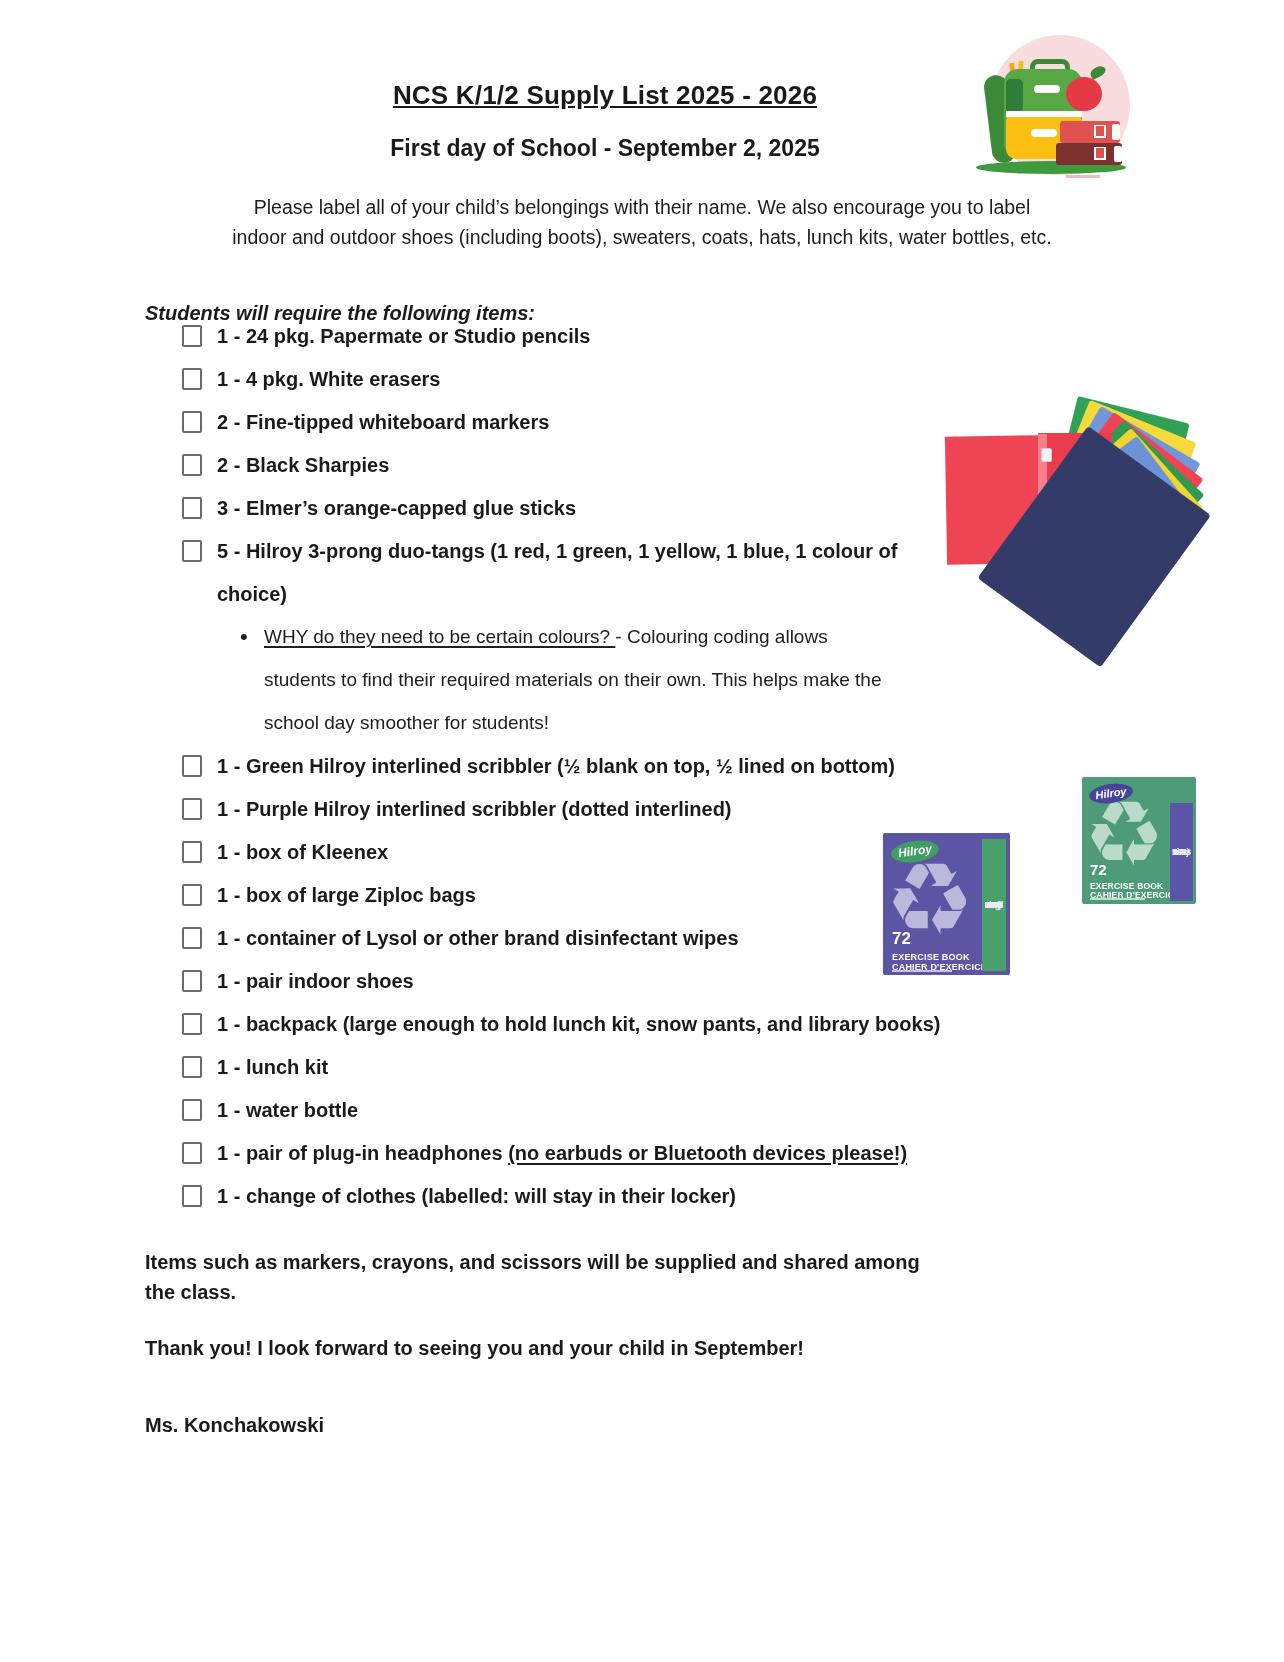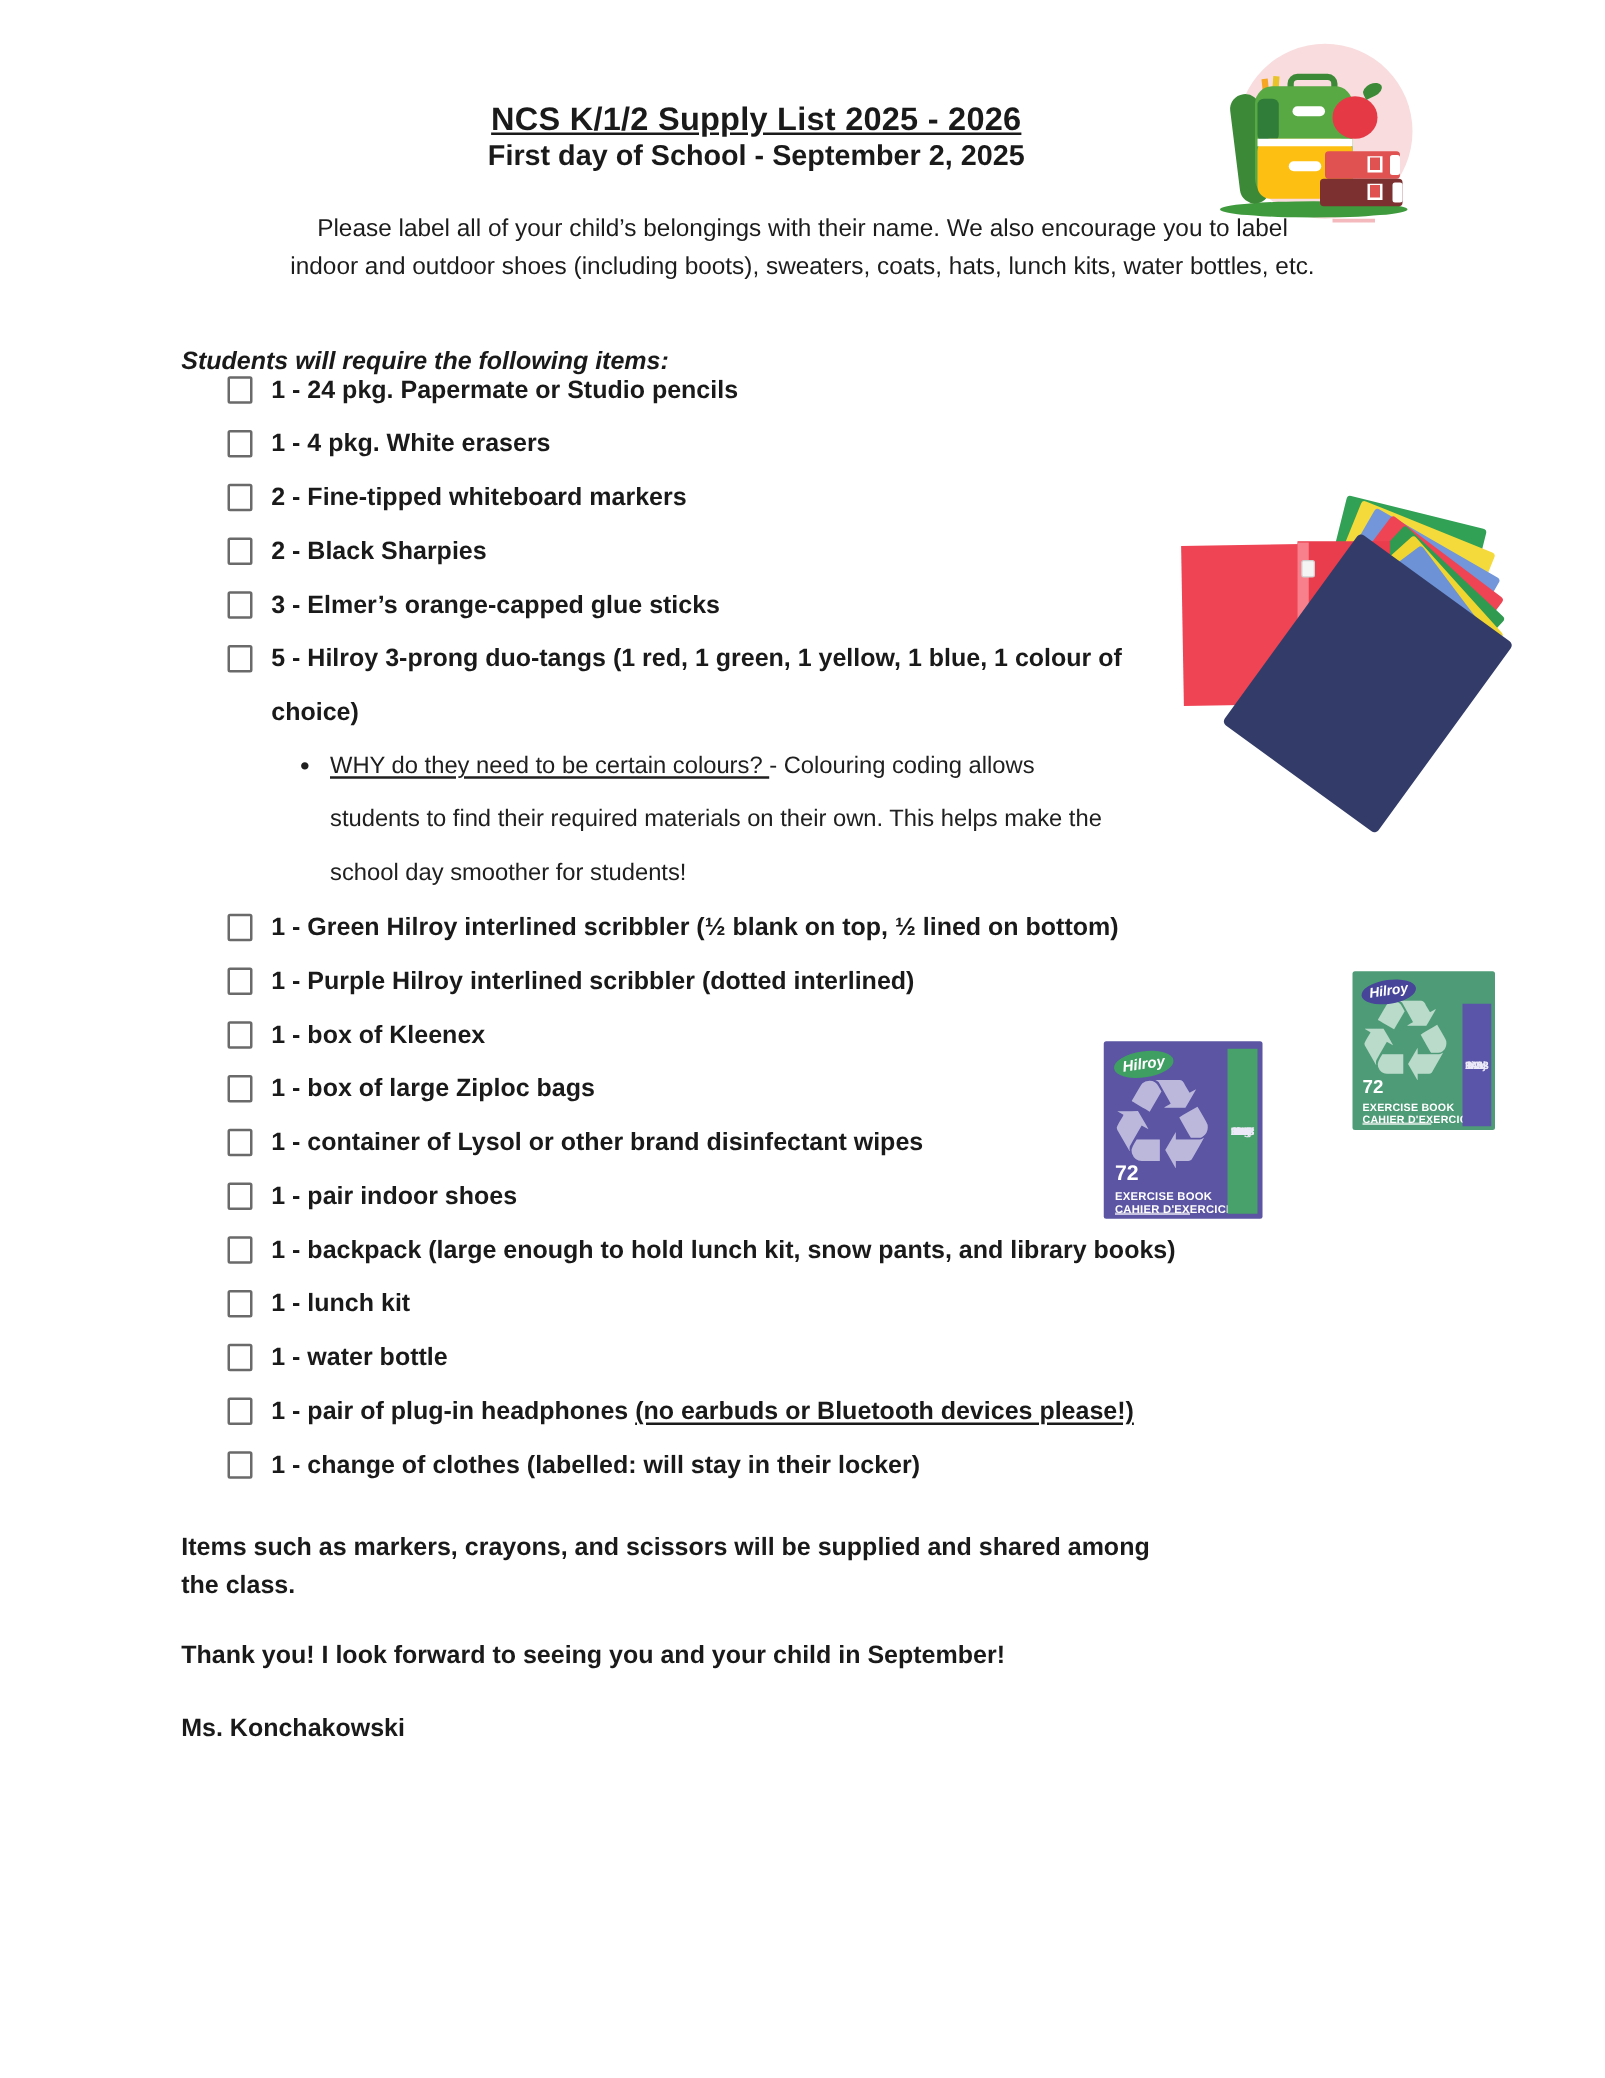--- a/index.html
+++ b/index.html
@@ -9,40 +9,40 @@
     width:1284px;height:1662px;
     background:#ffffff;
     font-family:"Liberation Sans","DejaVu Sans",sans-serif;
     color:#1a1a1a;
     overflow:hidden;
     margin:0 auto;
   }
   
   .header{padding-top:80px;width:1210px;text-align:center;}
   .title{font-size:26px;font-weight:700;letter-spacing:.2px;text-decoration:underline;}
-  .subtitle{font-size:23px;font-weight:700;margin-top:0;}
+  .subtitle{font-size:23px;font-weight:700;margin-top:24px;}
   .intro{width:1040px;margin:30px auto 0;text-align:center;font-size:19.5px;line-height:30px;color:#1c1c1c;}
   .intro span{display:block;}
   
   .content{padding:0 60px 0 145px;position:relative;z-index:2;}
   .section-heading{margin-top:50px;font-size:20px;font-weight:700;font-style:italic;}
   .checklist{margin-left:37px;}
   .check-item{display:flex;align-items:flex-start;margin-bottom:21px;font-size:20px;font-weight:700;line-height:22px;}
   .checkbox{flex:0 0 auto;width:16px;height:18px;border:2.5px solid #6a6a6a;border-radius:2px;background:#fff;margin-right:15px;margin-top:0px;}
   .item-text{max-width:880px;}
   .wrap-line{display:block;margin-top:21px;}
   .u{text-decoration:underline;text-decoration-thickness:2px;text-underline-offset:3px;}
   .note{position:relative;margin:0 0 21px 82px;font-size:19px;font-weight:400;max-width:800px;color:#202020;}
   .note-line{line-height:22px;margin-bottom:21px;}
   .note-line:last-child{margin-bottom:21px;}
   .bullet{position:absolute;left:-24px;top:-2px;font-size:22px;}
   .closing{margin-top:40px;font-size:20px;font-weight:700;line-height:30px;max-width:950px;}
   .closing span{display:block;}
   .thanks{margin-top:30px;font-size:20px;font-weight:700;}
-  .signature{margin-top:36px;font-size:20px;font-weight:700;}
+  .signature{margin-top:54px;font-size:20px;font-weight:700;}
   
   .illus{position:absolute;left:948px;top:33px;width:195px;height:155px;z-index:1;}
   .illus *{position:absolute;}
   .circle-bg{left:42px;top:2px;width:140px;height:140px;border-radius:50%;background:#f9dcdd;}
   .grass{left:28px;top:128px;width:150px;height:13px;border-radius:50%;background:#3f9a3d;}
   .strap{left:40px;top:42px;width:24px;height:88px;border-radius:12px;background:#3c8a37;transform:rotate(-7deg);}
   .pencil1{left:62px;top:30px;width:5px;height:16px;background:#f5a623;transform:rotate(-6deg);}
   .pencil2{left:70px;top:28px;width:5px;height:18px;background:#e8c32a;transform:rotate(4deg);}
   .handle{left:82px;top:26px;width:30px;height:14px;border:5px solid #3c8a37;border-radius:8px;background:transparent;}
   .pack-body{left:56px;top:36px;width:78px;height:88px;border-radius:14px;background:#58a843;}

